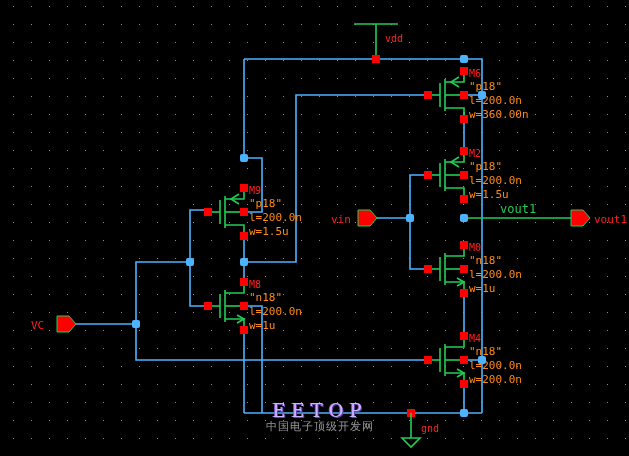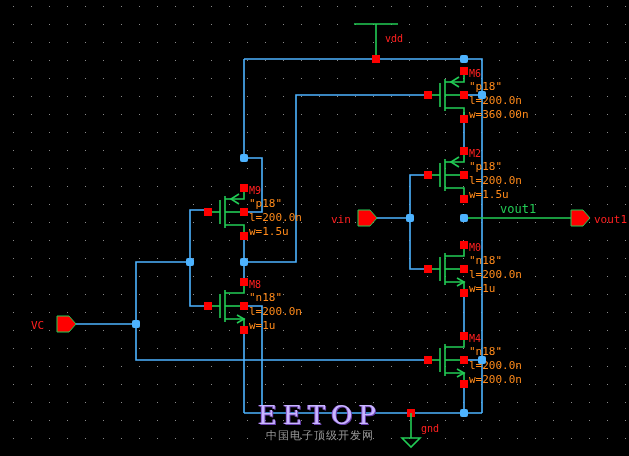--- a/index.html
+++ b/index.html
@@ -7,21 +7,21 @@
   #canvas{position:absolute;left:0;top:0;width:629px;height:410px;background:#000;}
   svg text{font-family:"DejaVu Sans Mono",monospace;}
   .wire{stroke:#4db3ff;stroke-width:1.6;fill:none;}
   .dev{stroke:#22cc55;stroke-width:1.6;fill:none;}
   .pin{fill:#ff0000;}
   .dot{fill:#4db3ff;}
   .lbl-red{fill:#ff2020;font-size:10px;}
   .lbl-or{fill:#ff8a1a;font-size:11px;}
   .lbl-green{fill:#22cc55;font-size:12px;}
   .wm{position:absolute;left:245px;top:400px;width:150px;text-align:center;}
-  .wm-big{font-family:"DejaVu Serif",serif;font-size:26px;letter-spacing:6px;color:#c9b6ff;text-shadow:1px 1px 0 #6a3fb0,-1px 0 0 #8a5ad0;}
+  .wm-big{font-family:"DejaVu Serif",serif;font-size:18px;letter-spacing:6px;color:#c9b6ff;text-shadow:1px 1px 0 #6a3fb0,-1px 0 0 #8a5ad0;}
   .wm-small{font-family:"DejaVu Sans",sans-serif;font-size:11px;color:#9a9a9a;margin-top:-2px;letter-spacing:1px;}
 </style>
 </head>
 <body>
 
 <div id="canvas">
 <svg id="sch" width="629" height="456" viewBox="0 0 629 456" xmlns="http://www.w3.org/2000/svg">
   <g id="grid">
         <rect x="13" y="6" width="1" height="1" fill="#8a8a8a"></rect>
         <rect x="31" y="6" width="1" height="1" fill="#8a8a8a"></rect>

